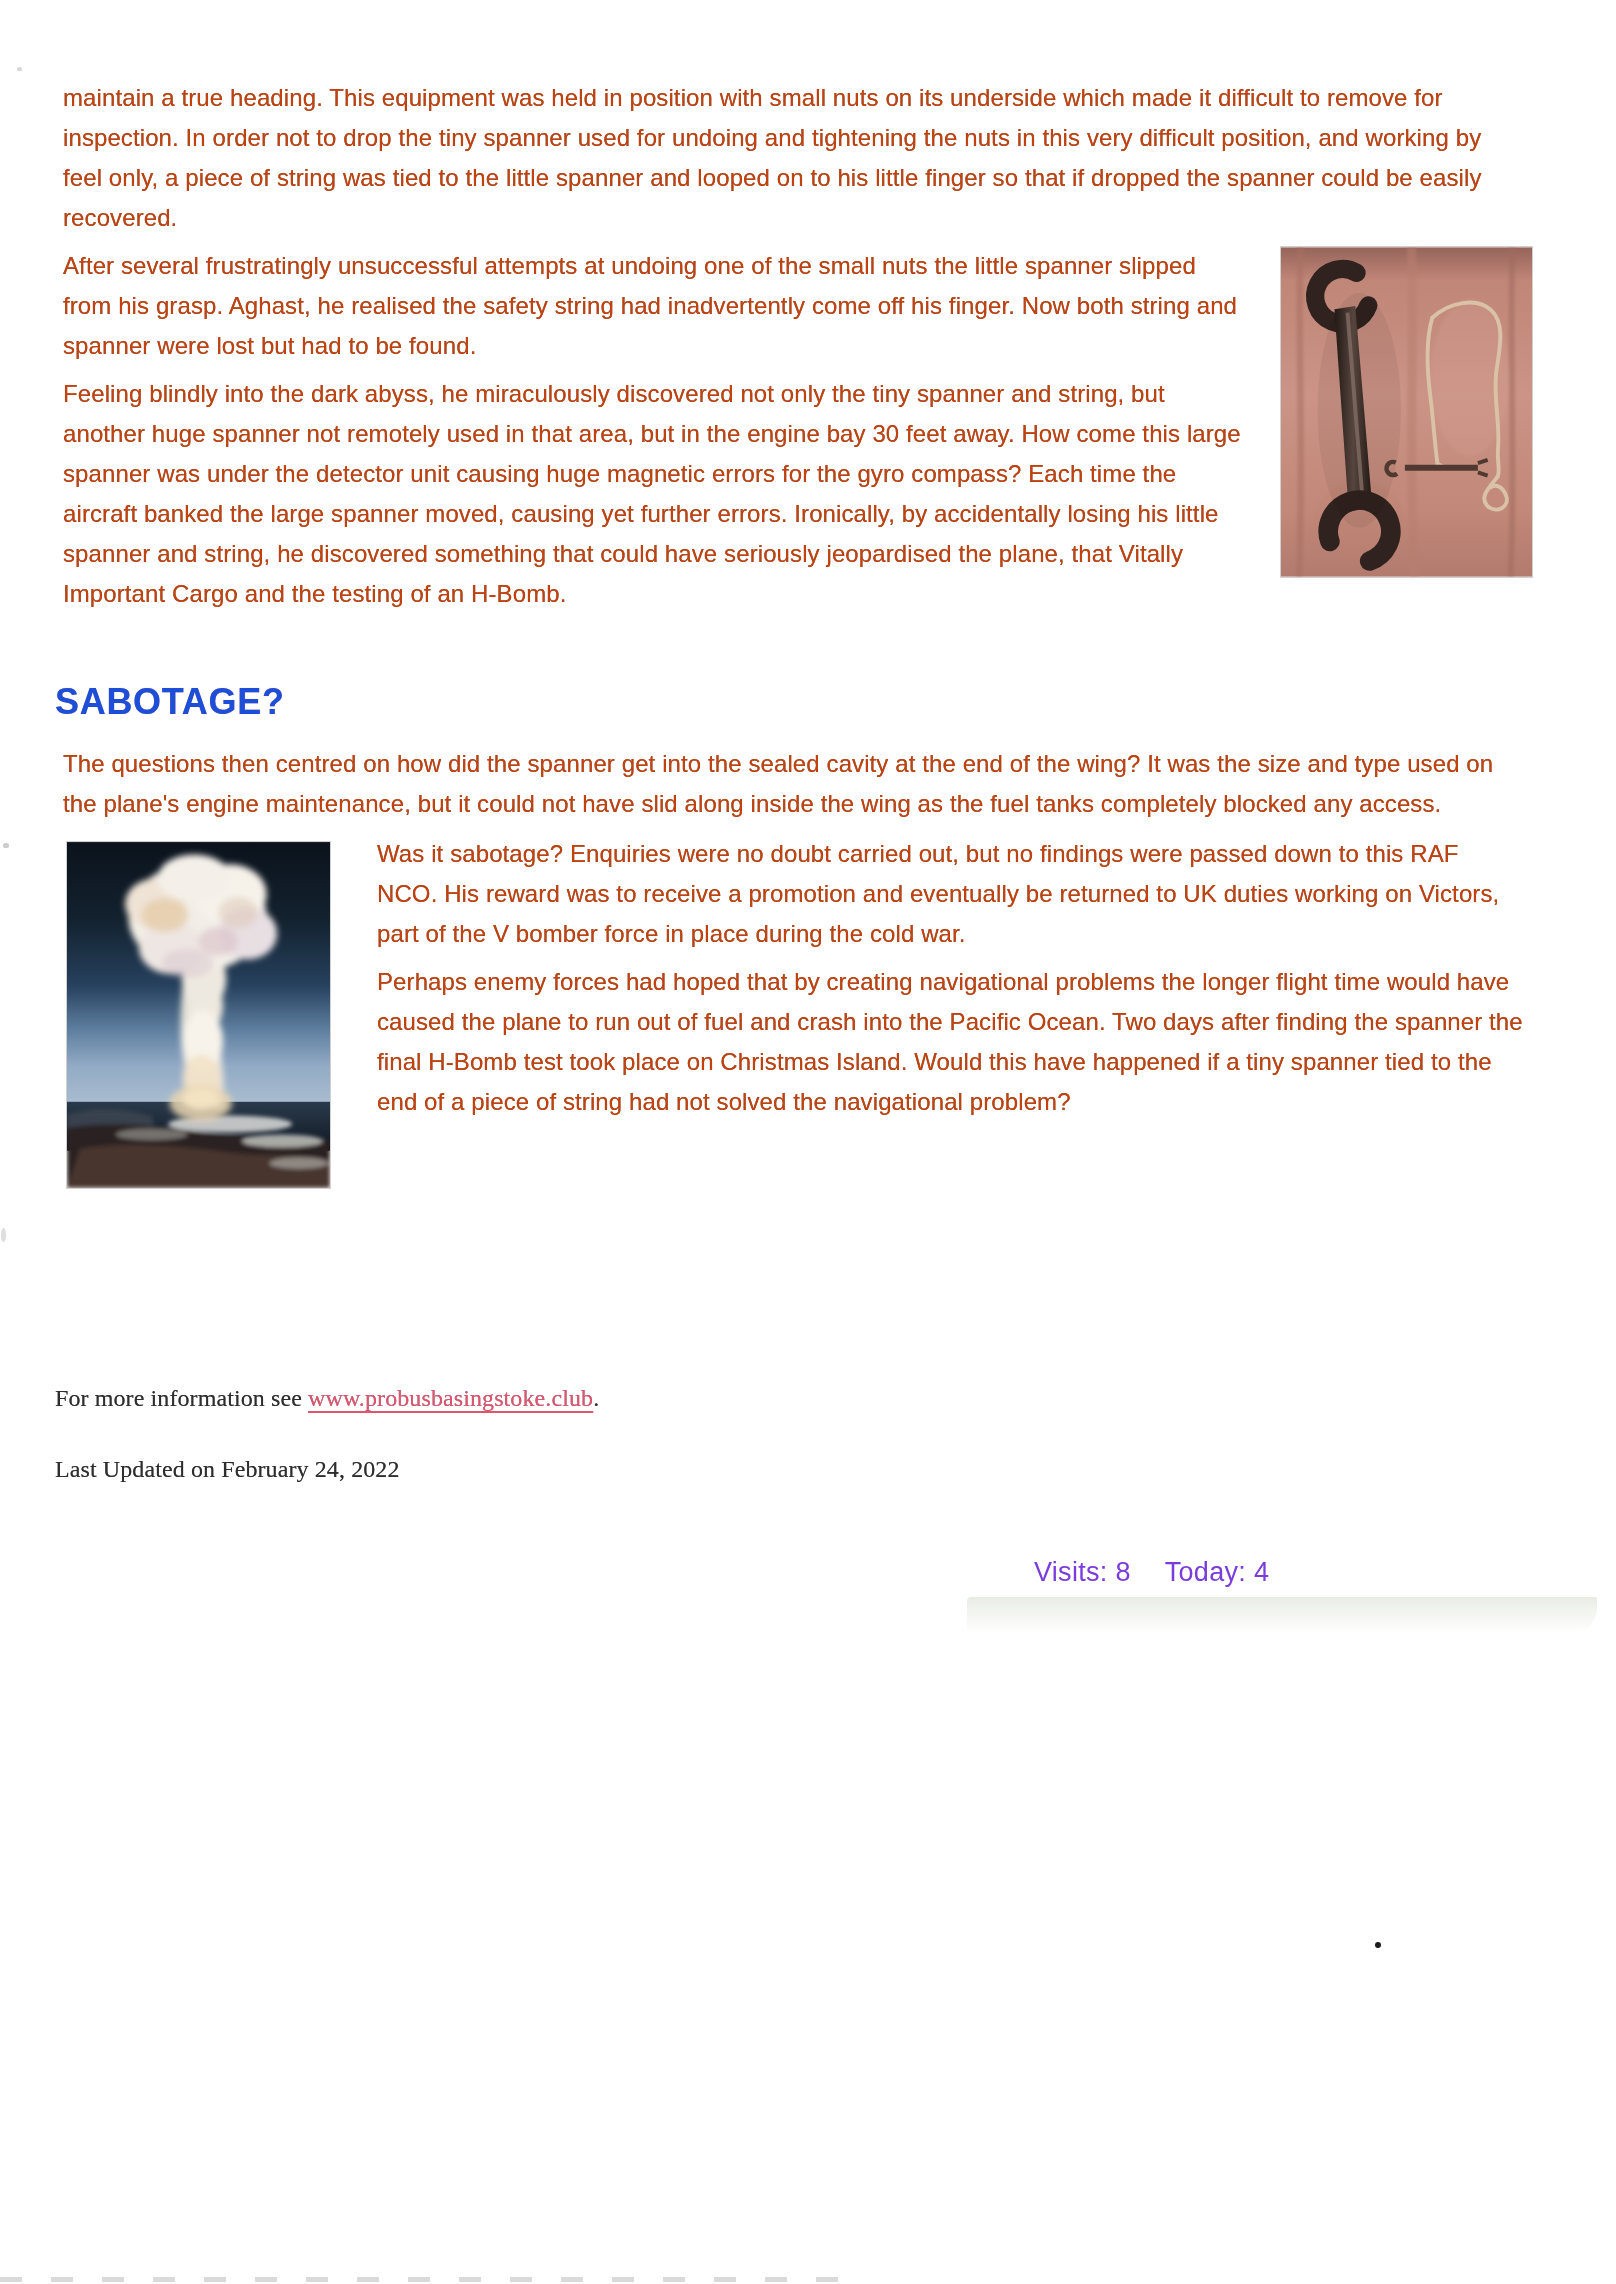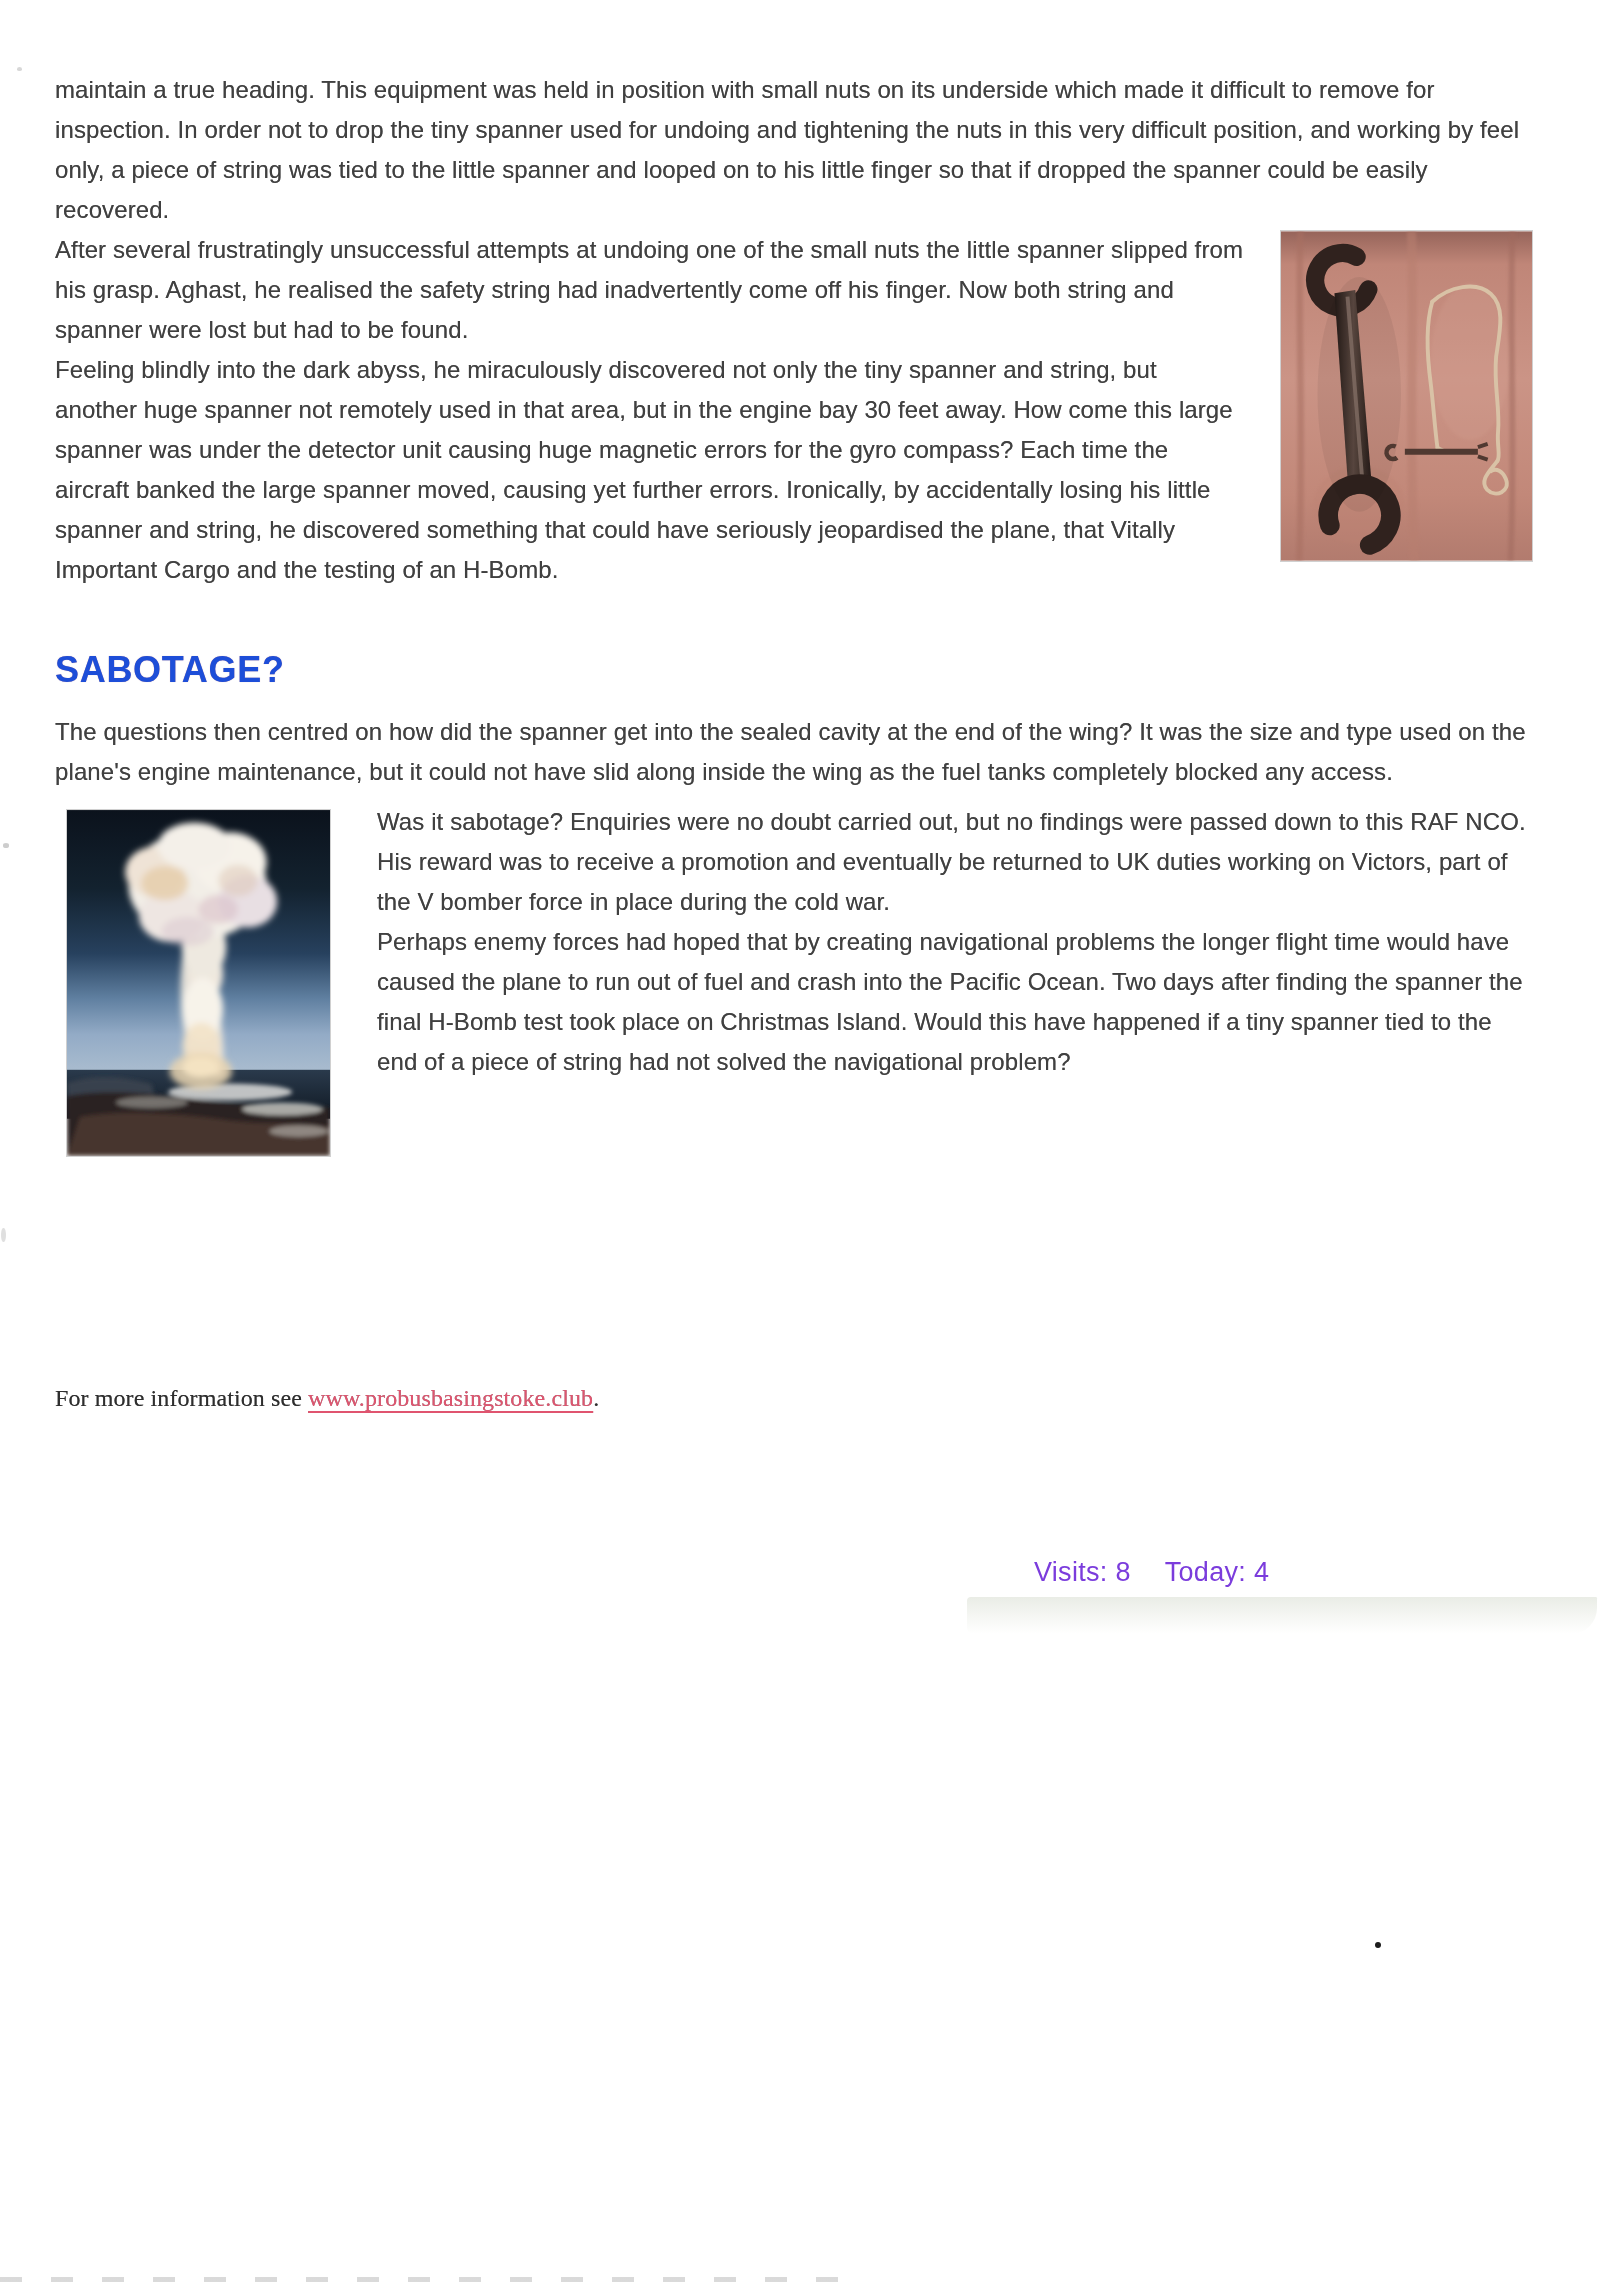--- a/index.html
+++ b/index.html
@@ -12,25 +12,25 @@
     font-family: "Liberation Sans", "DejaVu Sans", sans-serif;
     color: #2e2e2e;
   }
   .content {
     position: absolute;
     left: 55px;
     top: 70px;
     width: 1478px;
   }
   .body-text {
-    margin: 0;
+    margin: 8px;
     font-size: 24px;
     line-height: 40px;
     letter-spacing: 0.1px;
-    color: #404040;
+    color: #c2410c;
     text-shadow: 0 0 0.5px rgba(20,20,20,0.55);
   }
   .section { overflow: visible; }
   .section::after { content: ""; display: table; clear: both; }
   .photo {
     border: 0.7px solid rgba(120,120,120,0.35);
     line-height: 0;
   }
   .spanner-photo {
     float: right;
@@ -253,20 +253,21 @@
         </svg>
       </div>
       <p class="body-text">Was it sabotage? Enquiries were no doubt carried out, but no findings were passed down to this RAF NCO. His reward was to receive a promotion and eventually be returned to UK duties working on Victors, part of the V bomber force in place during the cold war.</p>
       <p class="body-text">Perhaps enemy forces had hoped that by creating navigational problems the longer flight time would have caused the plane to run out of fuel and crash into the Pacific Ocean. Two days after finding the spanner the final H-Bomb test took place on Christmas Island. Would this have happened if a tiny spanner tied to the end of a piece of string had not solved the navigational problem?</p>
     </div>
 
   </div>
 
   <p class="footer-line more-info"><span>For more information see </span><a class="site-link">www.probusbasingstoke.club</a><span>.</span></p>
 
+  <p class="footer-line last-updated">Last Updated on February 24, 2022</p>
 
   <div class="counters">
     <span>Visits: 8</span>
     <span>Today: 4</span>
   </div>
 
   <div class="scan-band"></div>
   <div class="scan-dot"></div>
   <div class="scan-speck-a"></div>
   <div class="scan-speck-b"></div>

